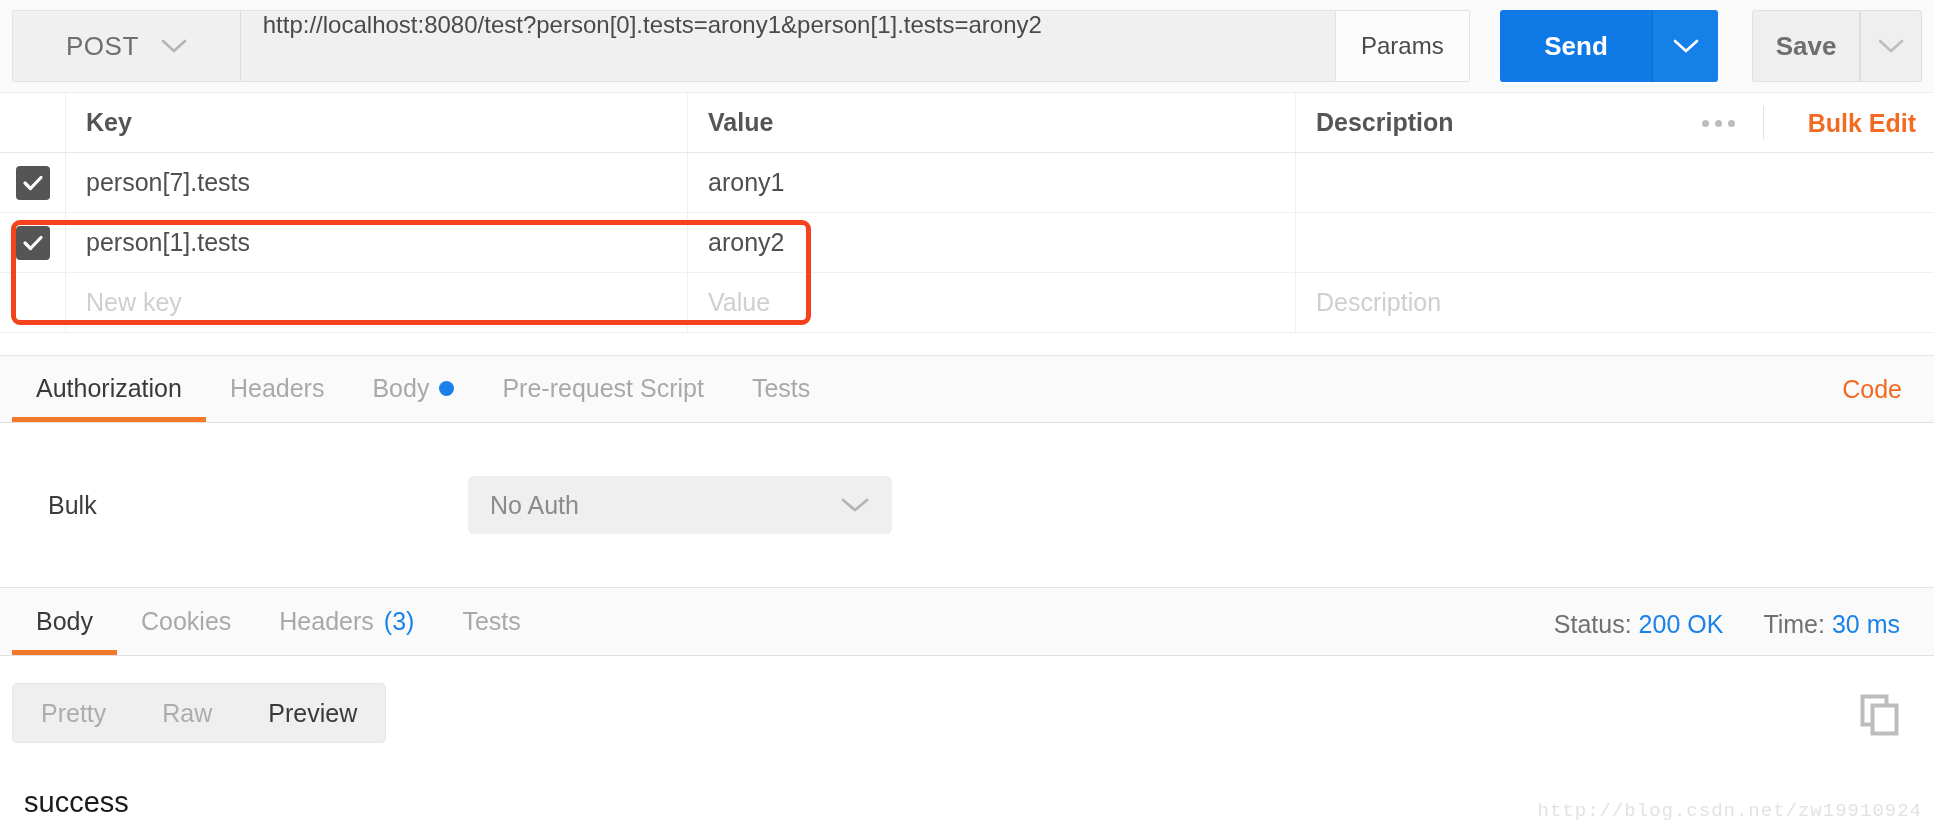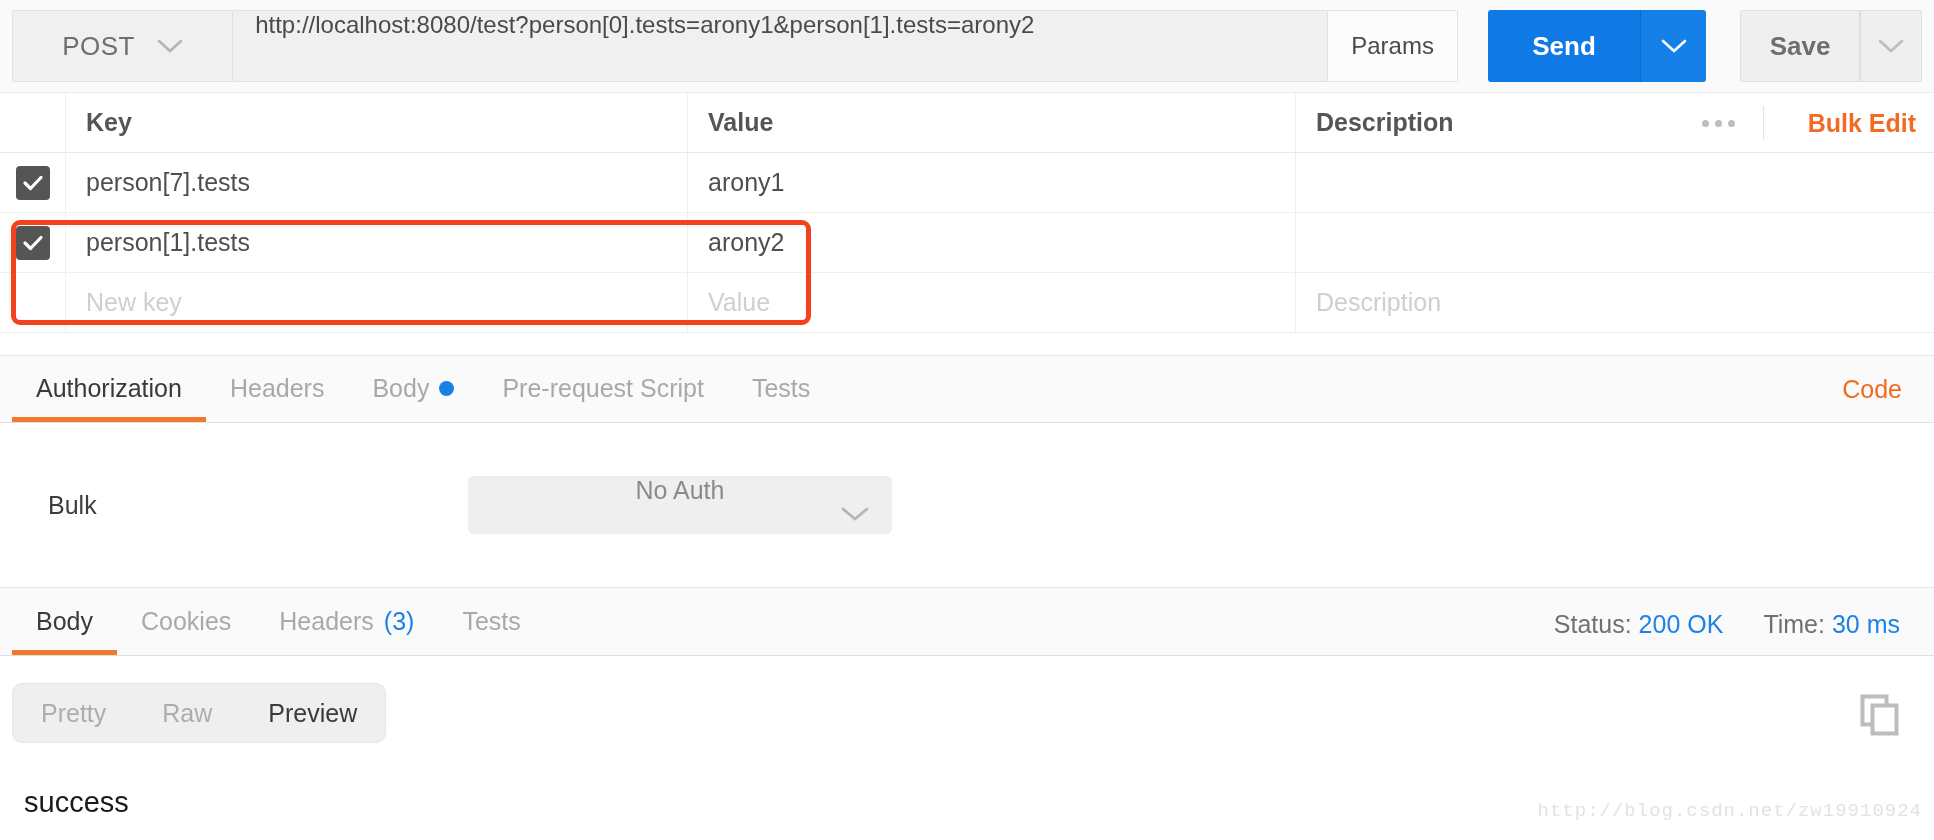--- a/index.html
+++ b/index.html
@@ -58,21 +58,21 @@
     border-radius: 3px 0 0 3px;
   }
   .send-caret {
     width: 66px; background: #1580e8;
     border-left: 1px solid #0a6ccc;
     display: flex; align-items: center; justify-content: center;
     border-radius: 0 3px 3px 0;
   }
   .save-group { margin-left: 34px; display: flex; height: 72px; }
   .save-btn {
-    width: 120px; background: #efefef; border: 1px solid #e0e0e0;
+    width: 108px; background: #efefef; border: 1px solid #e0e0e0;
     display: flex; align-items: center; justify-content: center;
     color: #6e6e6e; font-size: 26px; font-weight: bold;
     border-radius: 3px 0 0 3px;
   }
   .save-caret {
     width: 62px; background: #efefef;
     border: 1px solid #e0e0e0; border-left: 1px solid #dcdcdc;
     display: flex; align-items: center; justify-content: center;
     border-radius: 0 3px 3px 0;
   }
@@ -165,21 +165,21 @@
   .auth-panel {
     position: absolute; left: 0; top: 423px; width: 1934px; height: 165px;
     background: #ffffff;
     border-bottom: 1px solid #e4e4e4;
     display: flex; align-items: center;
   }
   .auth-type-label { margin-left: 48px; font-size: 25px; color: #3d3d3d; width: 420px; }
   .auth-select {
     width: 424px; height: 58px; background: #efefef; border-radius: 5px;
     display: flex; align-items: center; padding: 0 22px;
-    font-size: 25px; color: #8b8b8b; flex-direction: column;
+    font-size: 25px; color: #8b8b8b;
   }
   .auth-select .chev { margin-left: auto; }
 
   
   .resp-tabs {
     position: absolute; left: 0; top: 588px; width: 1934px; height: 68px;
     background: #fafafa;
     border-bottom: 1px solid #e0e0e0;
     display: flex; align-items: flex-end;
     padding-left: 12px;
@@ -192,21 +192,21 @@
   .stat-val { color: #1a82e8; }
 
   
   .resp-body {
     position: absolute; left: 0; top: 656px; width: 1934px; height: 184px;
     background: #ffffff;
   }
   .seg-group {
     position: absolute; left: 12px; top: 27px;
     display: flex; height: 60px;
-    background: #efefef; border: 1px solid #e6e6e6; border-radius: 10px;
+    background: #efefef; border: 1px solid #e6e6e6; border-radius: 5px;
   }
   .seg {
     display: flex; align-items: center; justify-content: center;
     padding: 0 28px; font-size: 25px; color: #adadad;
   }
   .seg.active { color: #3a3a3a; }
   .copy-icon {
     position: absolute; right: 34px; top: 38px;
   }
   .resp-text {

